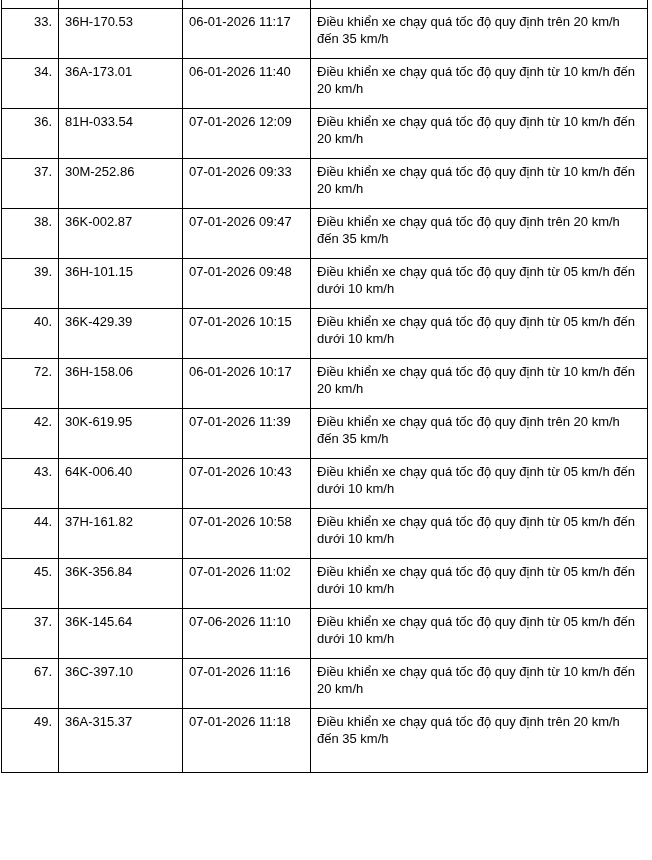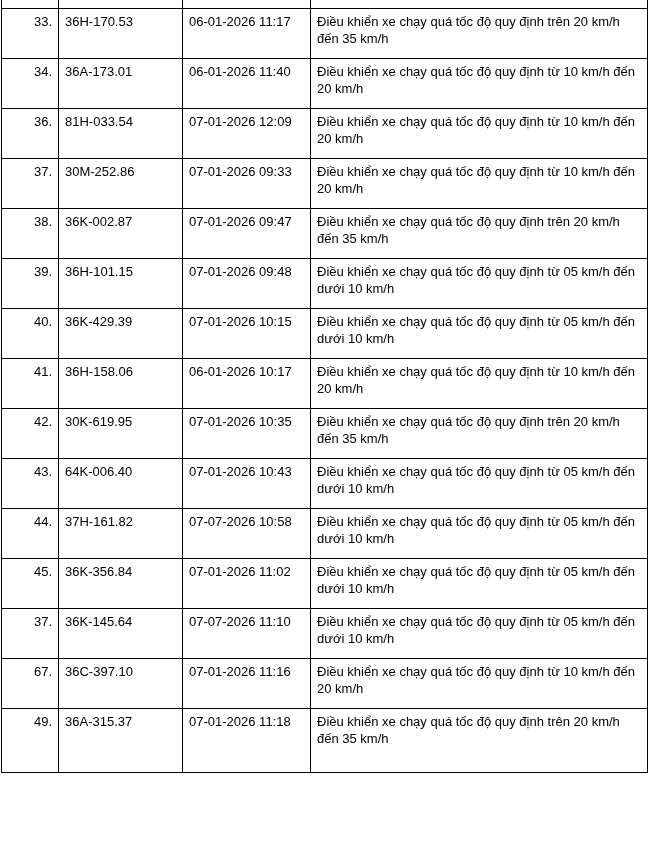--- a/index.html
+++ b/index.html
@@ -106,53 +106,53 @@
           <td class="col-datetime">07-01-2026 09:48</td>
           <td class="col-violation">Điều khiển xe chạy quá tốc độ quy định từ 05 km/h đến dưới 10 km/h</td>
         </tr>
         <tr class="data-row">
           <td class="col-index">40.</td>
           <td class="col-plate">36K-429.39</td>
           <td class="col-datetime">07-01-2026 10:15</td>
           <td class="col-violation">Điều khiển xe chạy quá tốc độ quy định từ 05 km/h đến dưới 10 km/h</td>
         </tr>
         <tr class="data-row">
-          <td class="col-index">41.</td>
+          <td class="col-index">72.</td>
           <td class="col-plate">36H-158.06</td>
           <td class="col-datetime">06-01-2026 10:17</td>
           <td class="col-violation">Điều khiển xe chạy quá tốc độ quy định từ 10 km/h đến 20 km/h</td>
         </tr>
         <tr class="data-row">
           <td class="col-index">42.</td>
           <td class="col-plate">30K-619.95</td>
-          <td class="col-datetime">07-01-2026 10:35</td>
+          <td class="col-datetime">07-01-2026 11:39</td>
           <td class="col-violation">Điều khiển xe chạy quá tốc độ quy định trên 20 km/h đến 35 km/h</td>
         </tr>
         <tr class="data-row">
           <td class="col-index">43.</td>
           <td class="col-plate">64K-006.40</td>
           <td class="col-datetime">07-01-2026 10:43</td>
           <td class="col-violation">Điều khiển xe chạy quá tốc độ quy định từ 05 km/h đến dưới 10 km/h</td>
         </tr>
         <tr class="data-row">
           <td class="col-index">44.</td>
           <td class="col-plate">37H-161.82</td>
-          <td class="col-datetime">07-07-2026 10:58</td>
+          <td class="col-datetime">07-01-2026 10:58</td>
           <td class="col-violation">Điều khiển xe chạy quá tốc độ quy định từ 05 km/h đến dưới 10 km/h</td>
         </tr>
         <tr class="data-row">
           <td class="col-index">45.</td>
           <td class="col-plate">36K-356.84</td>
           <td class="col-datetime">07-01-2026 11:02</td>
           <td class="col-violation">Điều khiển xe chạy quá tốc độ quy định từ 05 km/h đến dưới 10 km/h</td>
         </tr>
         <tr class="data-row">
           <td class="col-index">37.</td>
           <td class="col-plate">36K-145.64</td>
-          <td class="col-datetime">07-07-2026 11:10</td>
+          <td class="col-datetime">07-06-2026 11:10</td>
           <td class="col-violation">Điều khiển xe chạy quá tốc độ quy định từ 05 km/h đến dưới 10 km/h</td>
         </tr>
         <tr class="data-row">
           <td class="col-index">67.</td>
           <td class="col-plate">36C-397.10</td>
           <td class="col-datetime">07-01-2026 11:16</td>
           <td class="col-violation">Điều khiển xe chạy quá tốc độ quy định từ 10 km/h đến 20 km/h</td>
         </tr>
         <tr class="data-row">
           <td class="col-index">49.</td>

